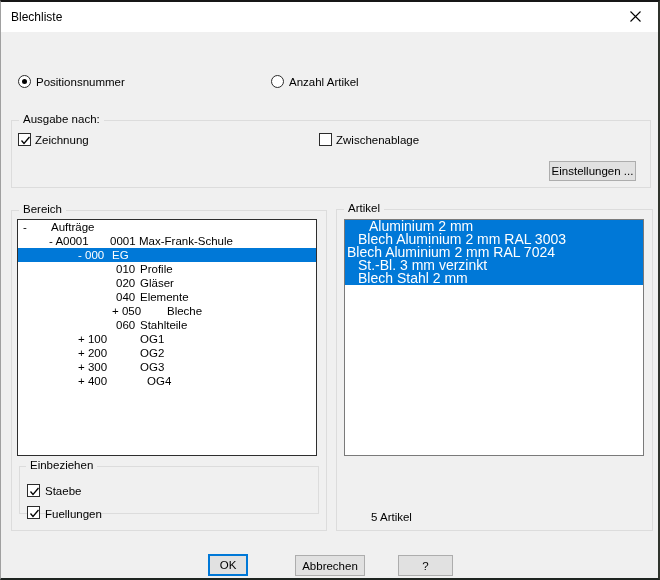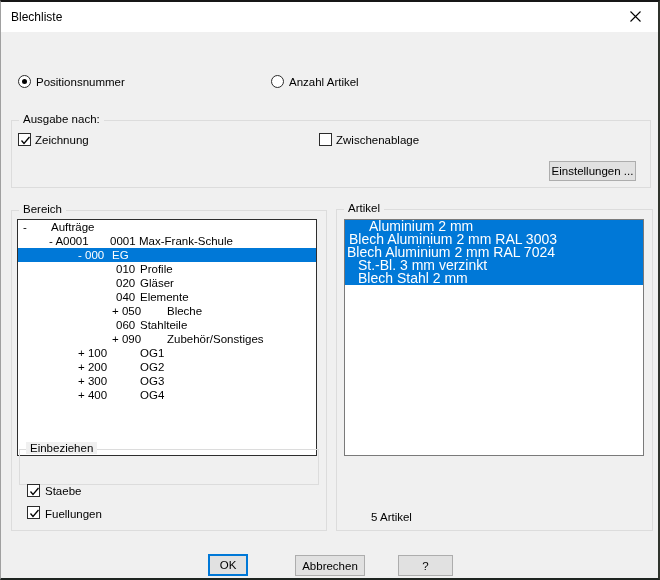--- a/index.html
+++ b/index.html
@@ -84,49 +84,48 @@
   </div>
   <div class="listbox tree-box" style="left:16px; top:217px; width:300px; height:237px;">
       <div class="tree-row"><span class="tree-seg" style="left: 5px;">-</span><span class="tree-seg" style="left: 33px;">Aufträge</span></div>
       <div class="tree-row"><span class="tree-seg" style="left: 31px;">- A0001</span><span class="tree-seg" style="left: 92px;">0001</span><span class="tree-seg" style="left: 121px;">Max-Frank-Schule</span></div>
       <div class="tree-row selected"><span class="tree-seg" style="left: 60px;">- 000</span><span class="tree-seg" style="left: 94px;">EG</span></div>
       <div class="tree-row"><span class="tree-seg" style="left: 98px; text-align: center;">010</span><span class="tree-seg" style="left: 122px;">Profile</span></div>
       <div class="tree-row"><span class="tree-seg" style="left: 98px;">020</span><span class="tree-seg" style="left: 122px;">Gläser</span></div>
       <div class="tree-row"><span class="tree-seg" style="left: 98px;">040</span><span class="tree-seg" style="left: 122px;">Elemente</span></div>
       <div class="tree-row"><span class="tree-seg" style="left: 94px;">+ 050</span><span class="tree-seg" style="left: 149px;">Bleche</span></div>
       <div class="tree-row"><span class="tree-seg" style="left: 98px;">060</span><span class="tree-seg" style="left: 122px;">Stahlteile</span></div>
-      <div class="tree-row"><span class="tree-seg" style="left: 94px;">+ 090</span><span class="tree-seg" style="left: 149px;">Zubehör/Sonstiges</span></div>
       <div class="tree-row"><span class="tree-seg" style="left: 60px;">+ 100</span><span class="tree-seg" style="left: 122px;">OG1</span></div>
       <div class="tree-row"><span class="tree-seg" style="left: 60px;">+ 200</span><span class="tree-seg" style="left: 122px;">OG2</span></div>
       <div class="tree-row"><span class="tree-seg" style="left: 60px;">+ 300</span><span class="tree-seg" style="left: 122px;">OG3</span></div>
-      <div class="tree-row"><span class="tree-seg" style="left: 60px;">+ 400</span><span class="tree-seg" style="left: 122px;">OG4</span></div>
+      <div class="tree-row"><span class="tree-seg" style="left: 60px;">+ 400</span><span class="tree-seg" style="left: 129px;">OG4</span></div>
     </div>
 
-  <div class="groupbox" style="left:18px; top:447px; width:300px; height:36px;">
+  <div class="groupbox" style="left:18px; top:464px; width:300px; height:48px;">
     <span class="gb-label gb-label2">Einbeziehen</span>
   </div>
   <span class="checkbox checked" style="left:26px; top:482px;">
     <svg width="13" height="13" viewBox="0 0 13 13">
         <path d="M2.5 6.5 L5 9.5 L10.5 3" stroke="#000" stroke-width="1.3" fill="none"></path>
       </svg>
   </span>
   <span class="ctl-label" style="left:44px; top:483px;">Staebe</span>
   <span class="checkbox checked" style="left:26px; top:504px;">
     <svg width="13" height="13" viewBox="0 0 13 13">
         <path d="M2.5 6.5 L5 9.5 L10.5 3" stroke="#000" stroke-width="1.3" fill="none"></path>
       </svg>
   </span>
   <span class="ctl-label" style="left:44px; top:506px;">Fuellungen</span>
 
   <div class="groupbox" style="left:335px; top:207px; width:317px; height:322px;">
     <span class="gb-label">Artikel</span>
   </div>
   <div class="listbox artikel-box" style="left:343px; top:217px; width:300px; height:237px;">
       <div class="artikel-item selected" style="padding-left: 24px;">Aluminium 2 mm</div>
-      <div class="artikel-item selected" style="padding-left: 4px;">Blech Aluminium 2 mm RAL 3003</div>
+      <div class="artikel-item selected" style="padding-left: 13px;">Blech Aluminium 2 mm RAL 3003</div>
       <div class="artikel-item selected" style="padding-left: 2px;">Blech Aluminium 2 mm RAL 7024</div>
       <div class="artikel-item selected" style="padding-left: 13px;">St.-Bl. 3 mm verzinkt</div>
       <div class="artikel-item selected" style="padding-left: 13px;">Blech Stahl 2 mm</div>
     </div>
   <span class="count-label" style="left:370px; top:509px;">5 Artikel</span>
 
   <div class="btn btn-default" style="left:207px; top:552px; width:40px; height:22px;">OK</div>
   <div class="btn" style="left:294px; top:553px; width:70px; height:21px;">Abbrechen</div>
   <div class="btn" style="left:397px; top:553px; width:55px; height:21px;">?</div>
 

